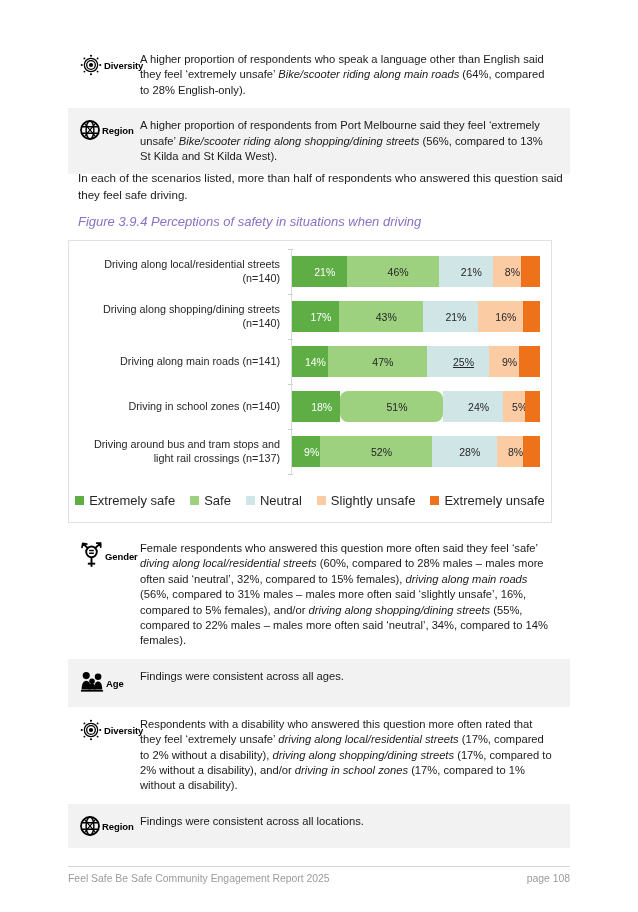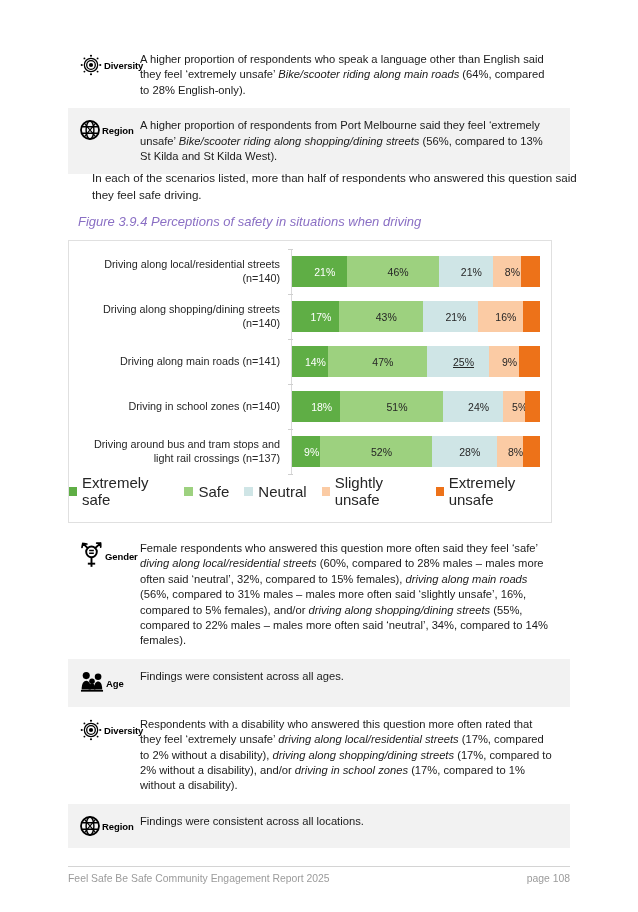--- a/index.html
+++ b/index.html
@@ -145,23 +145,23 @@
   .seg.s3 { background: #FBCBA4; color: #262626; }
   .seg.s4 { background: #ED7219; color: #ffffff; }
 
   .legend {
     position: absolute;
     left: 0;
     bottom: 14px;
     width: 100%;
     display: flex;
     justify-content: center;
-    align-items: center;
+    align-items: flex-end;
     gap: 15px;
-    font-size: 15px;
+    font-size: 13px;
     color: #262626;
   }
   .leg-item { display: flex; align-items: center; gap: 5px; }
   .swatch { width: 9px; height: 9px; display: inline-block; }
 
   
   .footer-rule {
     position: absolute;
     left: 68px;
     right: 68px;
@@ -216,21 +216,21 @@
       <path d="M4.4 11.6 H27.6 M4.4 20.4 H27.6" stroke="#000" stroke-width="1.9" fill="none"></path>
       <path d="M8 6.5 L24 25.5 M24 6.5 L8 25.5" stroke="#000" stroke-width="1.5" fill="none"></path>
     </svg>
           </span>
           <div class="icon-label">Region</div>
         </div>
         <div class="body"><span>A higher proportion of respondents from Port Melbourne said they feel ‘extremely unsafe’ </span><i>Bike/scooter riding along shopping/dining streets</i><span> (56%, compared to 13% St Kilda and St Kilda West).</span></div>
       </div>
     </div>
 
-  <div class="para" style="position:absolute; left:82px; top:170px; width:502px;">In each of the scenarios listed, more than half of respondents who answered this question said they feel safe driving.</div>
+  <div class="para" style="position:absolute; left:68px; top:170px; width:502px;">In each of the scenarios listed, more than half of respondents who answered this question said they feel safe driving.</div>
 
   <div class="fig-caption" style="position:absolute; left:68px; top:214px; width:502px;">Figure 3.9.4 Perceptions of safety in situations when driving</div>
 
   <div class="chart-box">
     <div class="chart-inner">
       <div class="axis-line"></div>
       <div class="plot-rows" id="plot-rows">
           <div class="brow">
             <div class="cat">
               <div>Driving along local/residential streets</div>
@@ -268,21 +268,21 @@
               <div class="seg s3" style="width: 22.32px;">9%</div>
               <div class="seg s4" style="width: 12.4px;"></div>
             </div>
           </div>
           <div class="brow">
             <div class="cat">
               <div>Driving in school zones (n=140)</div>
             </div>
             <div class="bar">
               <div class="seg s0" style="width: 44.64px;">18%</div>
-              <div class="seg s1" style="width: 109px;">51%</div>
+              <div class="seg s1" style="width: 109px; border-radius: 8px;">51%</div>
               <div class="seg s2" style="width: 59.52px;">24%</div>
               <div class="seg s3" style="width: 12.4px;">5%</div>
               <div class="seg s4" style="width: 4.96px;"></div>
             </div>
           </div>
           <div class="brow">
             <div class="cat">
               <div>Driving around bus and tram stops and</div>
               <div>light rail crossings (n=137)</div>
             </div>

